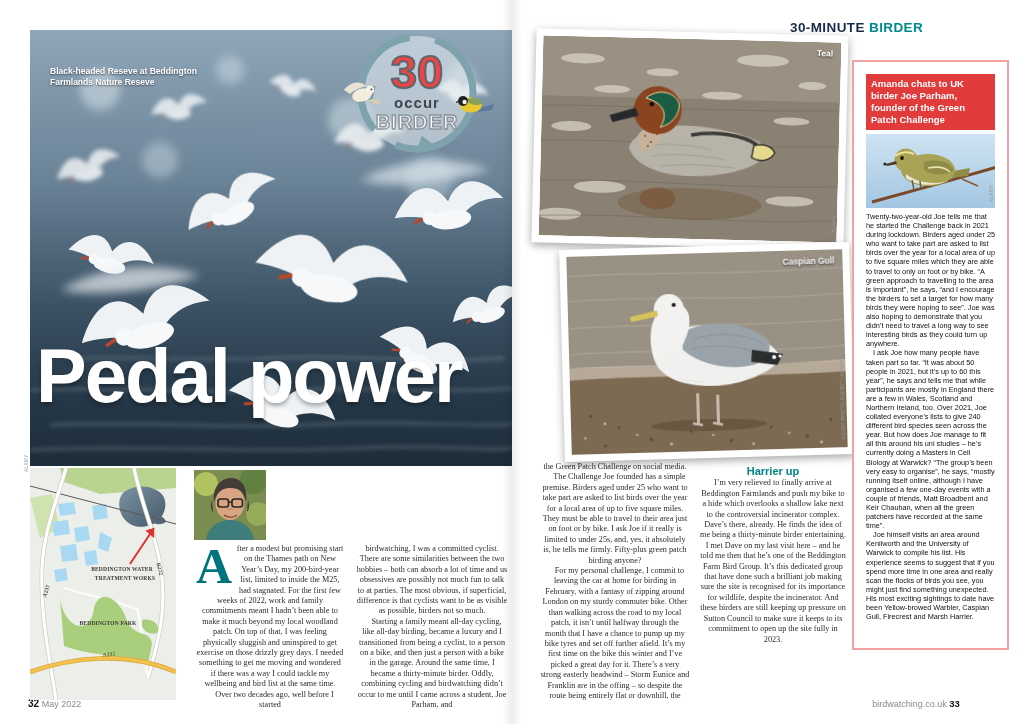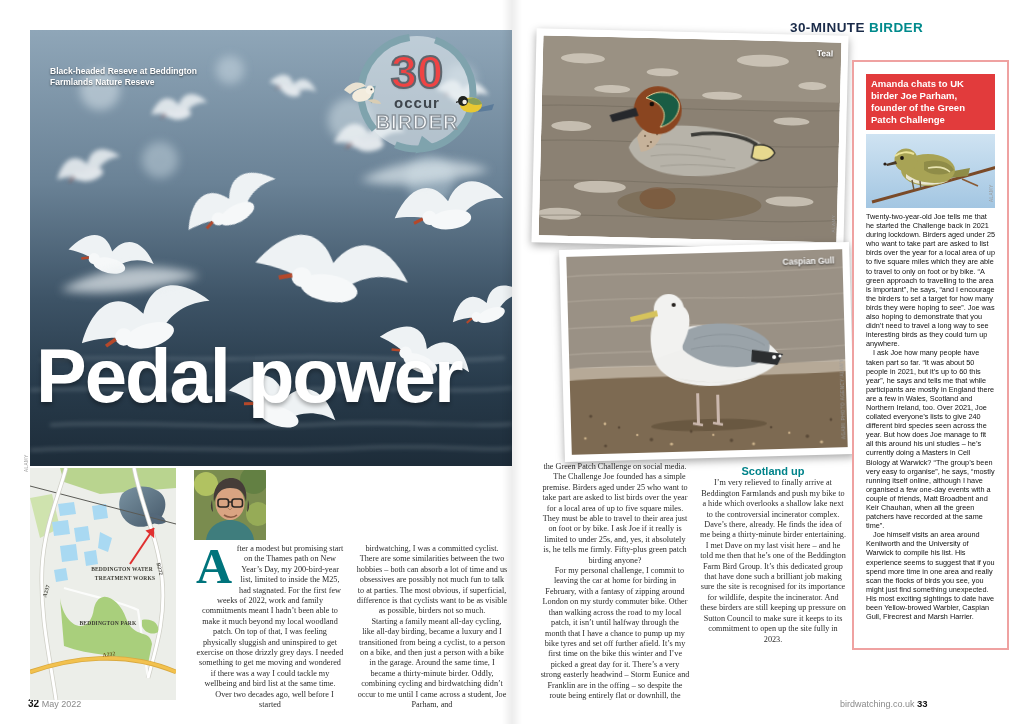--- a/index.html
+++ b/index.html
@@ -64,21 +64,21 @@
   .teal-photo { left:534px; top:32px; width:312px; height:214px; transform:rotate(1.4deg); }
   .caspian-photo { left:562px; top:246px; width:290px; height:212px; transform:rotate(-1.6deg); z-index:2; }
 
   
   .mag-header { position:absolute; left:790px; top:20px; width:205px; text-align:left; font-weight:800;
     font-size:13.5px; letter-spacing:.4px; z-index:3; }
   .mag-header .navy { color:#1a2b49; }
   .mag-header .teal { color:#008a8c; }
   .footer-left { position:absolute; left:28px; top:698px; font-size:9px; color:#8a8a8a; }
   .footer-left b { color:#111; font-size:10px; }
-  .footer-right { position:absolute; left:840px; top:698px; width:152px; text-align:left; font-size:9px; color:#8a8a8a; }
+  .footer-right { position:absolute; left:840px; top:698px; width:152px; text-align:center; font-size:9px; color:#8a8a8a; }
   .footer-right b { color:#111; font-size:9.5px; }
 
   
   .sidebar { position:absolute; left:852px; top:60px; width:157px; height:590px; border:2px solid #efa2a1;
     background:#fff; padding:12px; z-index:2; }
   .sidebar-header { background:#e23b3c; color:#fff; font-weight:bold; font-size:9.5px; line-height:12px;
     padding:4px 5px; }
   .sidebar-photo { position:relative; width:100%; height:74px; overflow:hidden; margin-top:4px; }
   .sidebar-text { margin-top:4px; font-size:7.3px; line-height:9.1px; color:#111; overflow:hidden; height:456px; }
   .sidebar-text p.ind { text-indent:7px; }
@@ -371,21 +371,21 @@
       <div class="vcredit" style="right:1px; top:100px; height:90px; position:absolute;">AGAMI PHOTO AGENCY/ALAMY</div>
     </div>
   </div>
 
   <div class="col col3">
     <p>the Green Patch Challenge on social media.</p>
     <p class="ind">The Challenge Joe founded has a simple premise. Birders aged under 25 who want to take part are asked to list birds over the year for a local area of up to five square miles. They must be able to travel to their area just on foot or by bike. I ask Joe if it really is limited to under 25s, and, yes, it absolutely is, he tells me firmly. Fifty-plus green patch birding anyone?</p>
     <p class="ind">For my personal challenge, I commit to leaving the car at home for birding in February, with a fantasy of zipping around London on my sturdy commuter bike. Other than walking across the road to my local patch, it isn’t until halfway through the month that I have a chance to pump up my bike tyres and set off further afield. It’s my first time on the bike this winter and I’ve picked a great day for it. There’s a very strong easterly headwind – Storm Eunice and Franklin are in the offing – so despite the route being entirely flat or downhill, the seven miles to Sutton takes me nearly an hour.</p>
   </div>
   <div class="col col4">
-    <div class="subhead">Scotland up</div>
+    <div class="subhead">Harrier up</div>
     <p>I’m very relieved to finally arrive at Beddington Farmlands and push my bike to a hide which overlooks a shallow lake next to the controversial incinerator complex. Dave’s there, already. He finds the idea of me being a thirty-minute birder entertaining. I met Dave on my last visit here – and he told me then that he’s one of the Beddington Farm Bird Group. It’s this dedicated group that have done such a brilliant job making sure the site is recognised for its importance for wildlife, despite the incinerator. And these birders are still keeping up pressure on Sutton Council to make sure it keeps to its commitment to open up the site fully in 2023.</p>
 
   </div>
 
   <div class="sidebar">
     <div class="sidebar-header">Amanda chats to UK birder Joe Parham, founder of the Green Patch Challenge</div>
     <div class="sidebar-photo">
       <svg width="147" height="74" viewBox="0 0 147 74">
         <defs>
           <linearGradient id="skyw" x1="0" y1="0" x2="0" y2="1">

